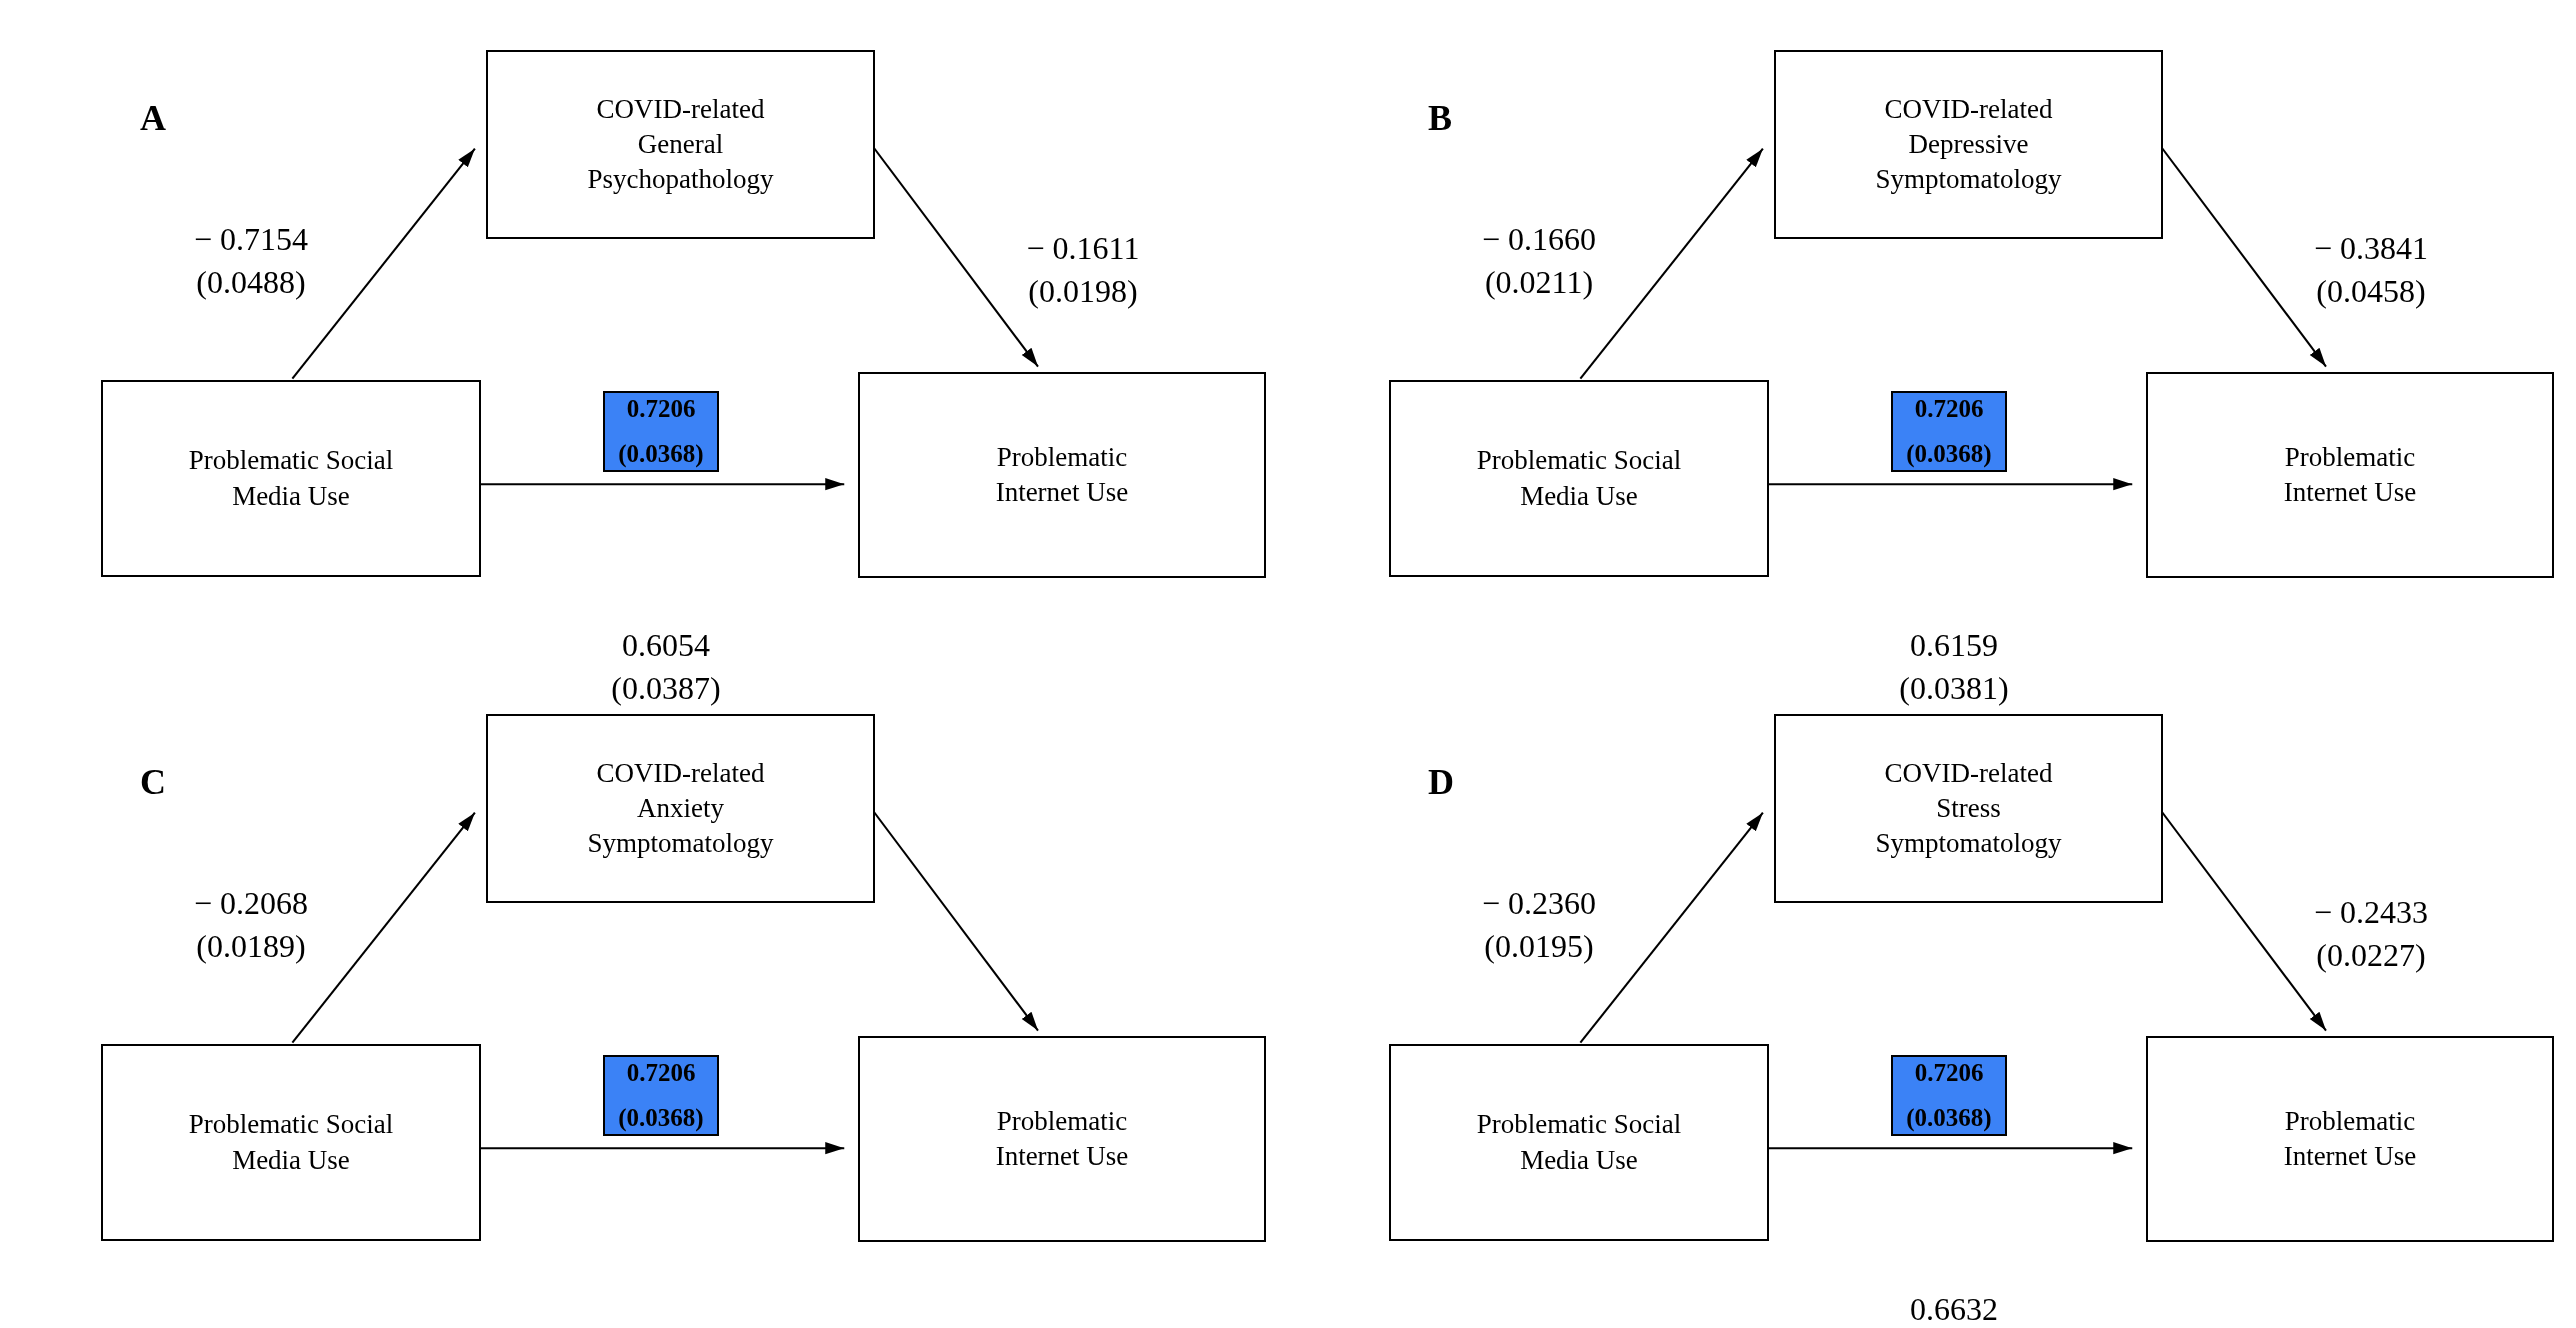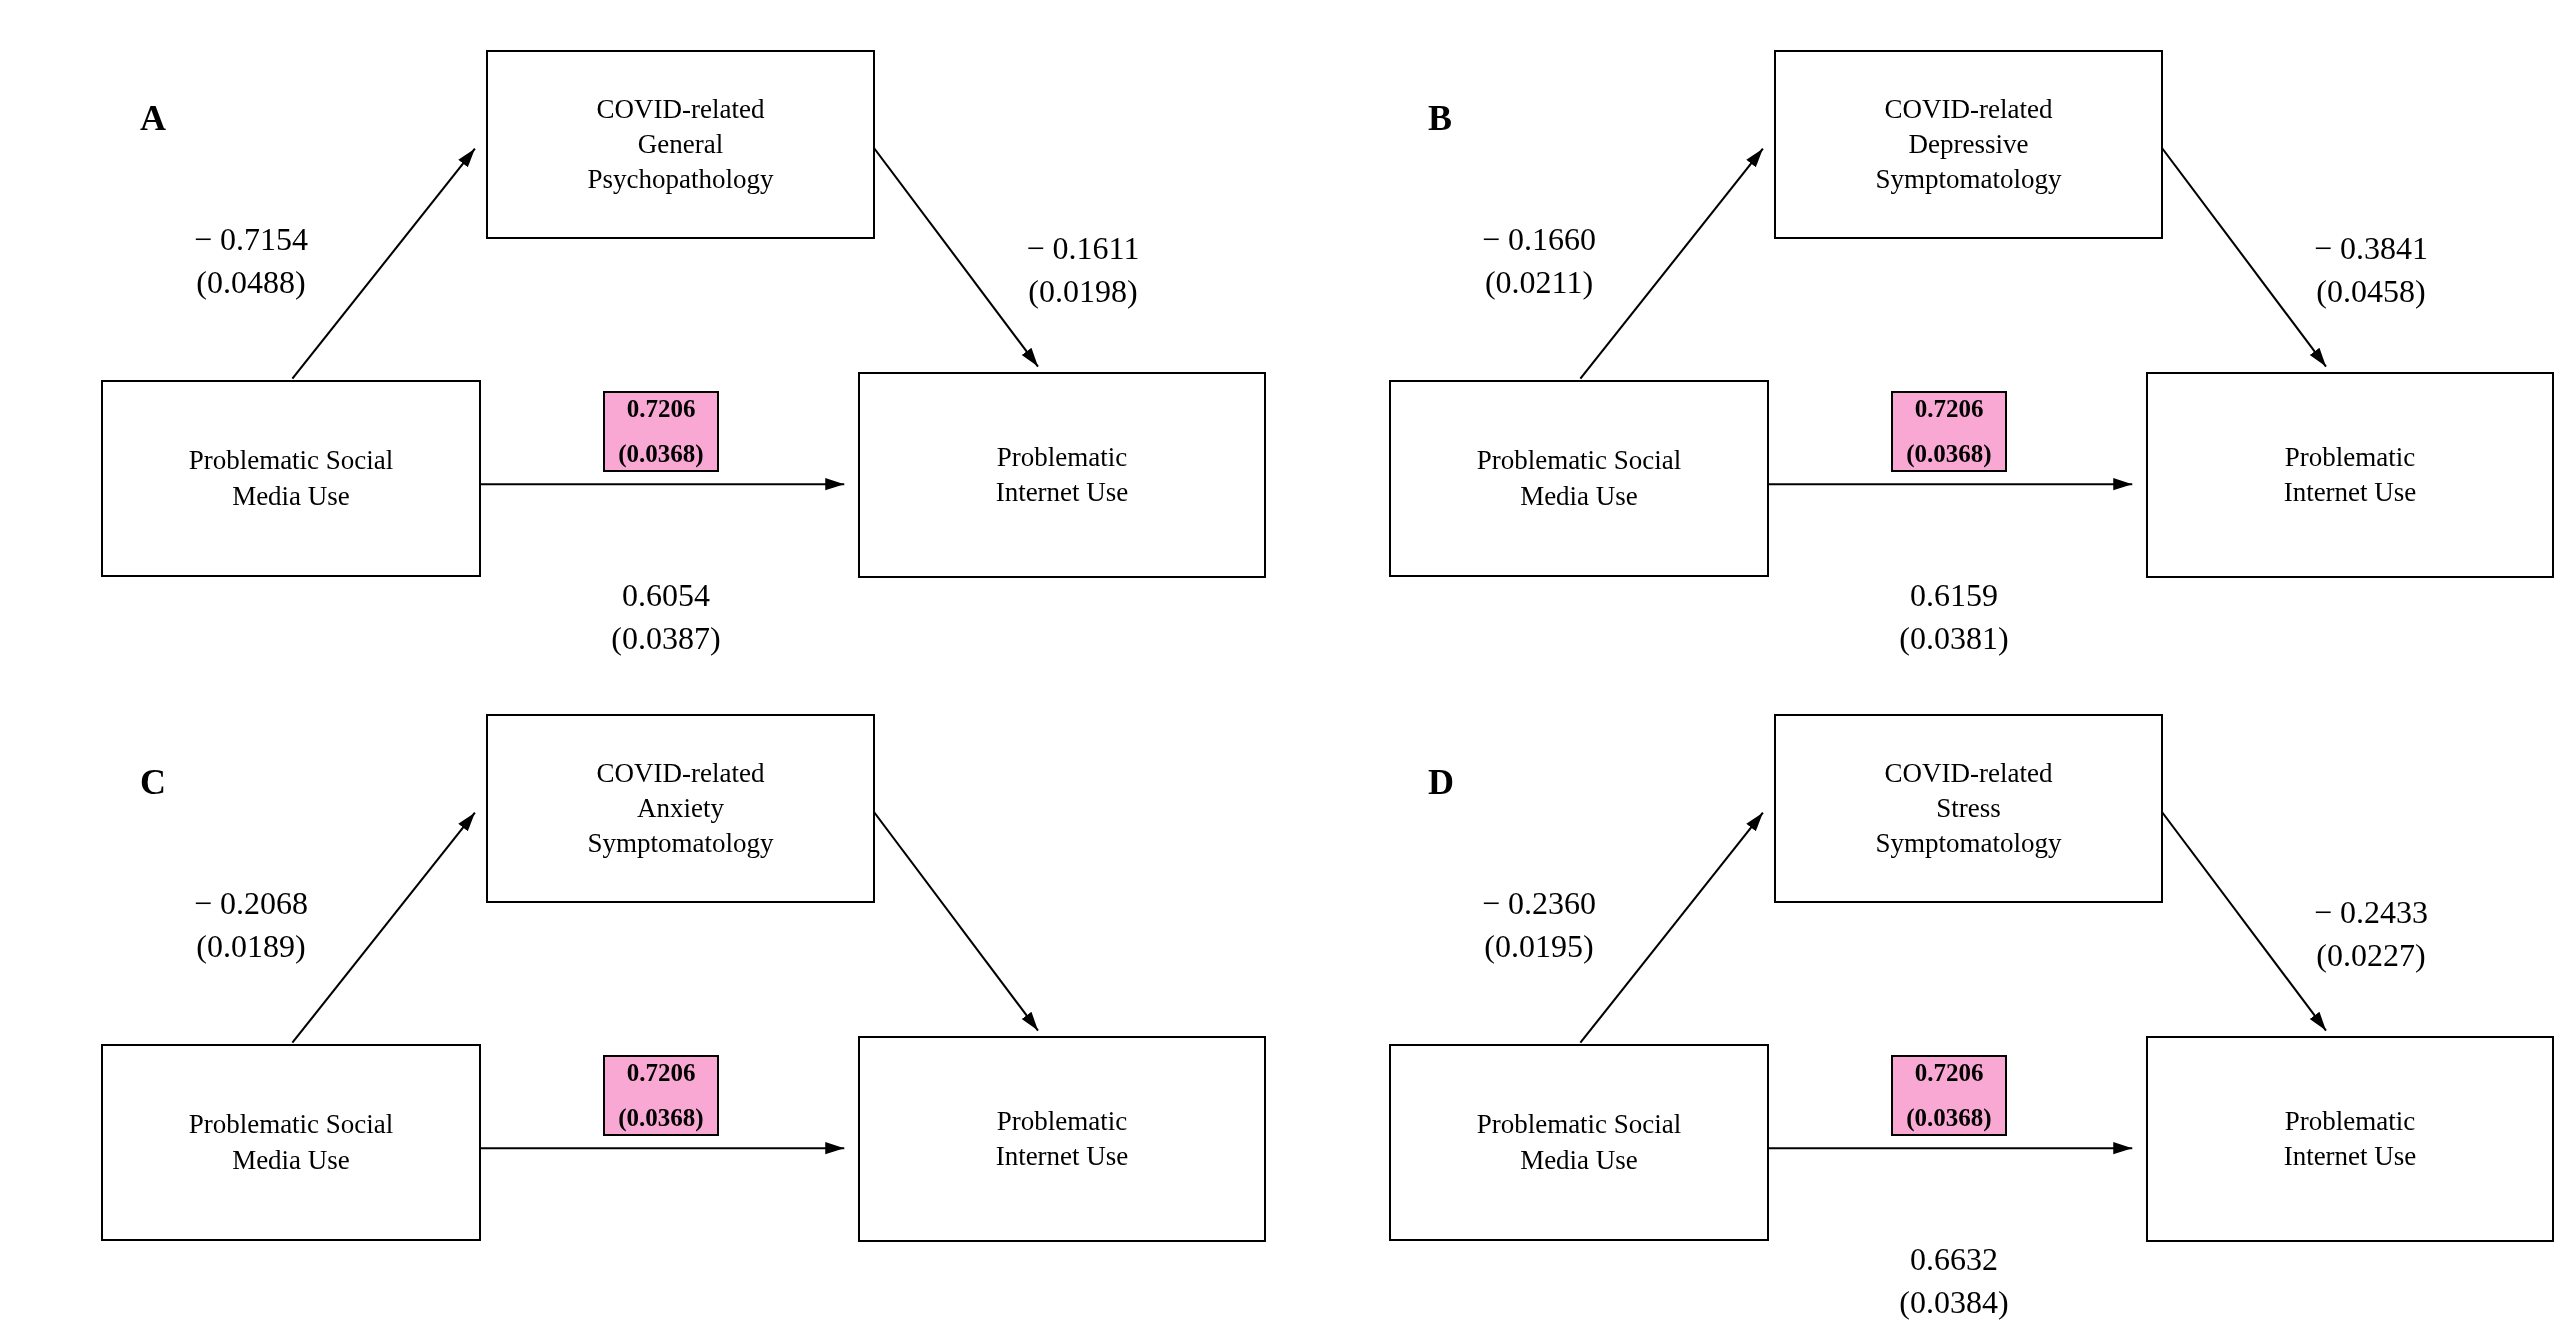--- a/index.html
+++ b/index.html
@@ -40,26 +40,26 @@
   .predictor { left: 95px; top: 380px; width: 380px; height: 197px; }
   .outcome   { left: 852px; top: 372px; width: 408px; height: 206px; }
   .coef {
     position: absolute;
     text-align: center;
     font-size: 32px;
     line-height: 1.35;
   }
   .a-coef     { left: 143px;  top: 218px; width: 216px; }
   .b-coef     { left: 975px; top: 227px; width: 216px; }
-  .total-coef { left: 558px;  top: 574px; width: 216px; }
+  .total-coef { left: 558px;  top: 624px; width: 216px; }
   .direct-box {
     position: absolute;
     left: 603px; top: 391px; width: 116px; height: 81px;
     border: 2.2px solid #000000;
-    background: #f9a8d4;
+    background: #3b82f6;
     display: flex; flex-direction: column; align-items: center; justify-content: center;
     font-weight: 700;
     font-size: 25px;
     line-height: 1.3;
     box-sizing: border-box;
     gap: 13px;
   }
 </style>
 </head>
 <body>

